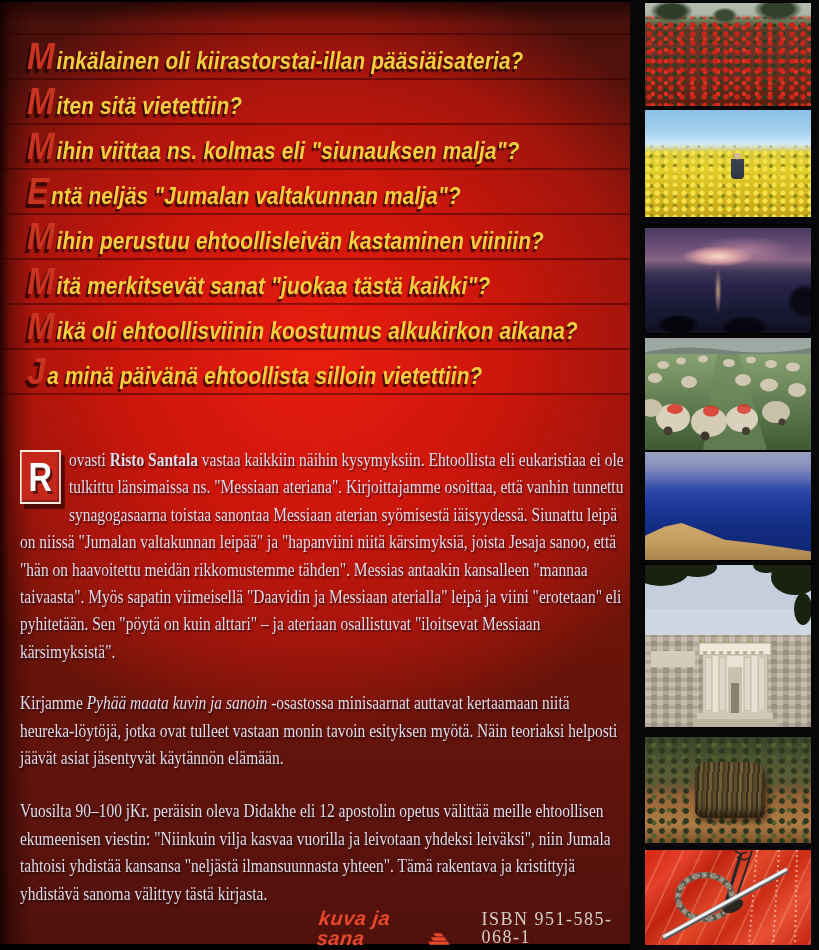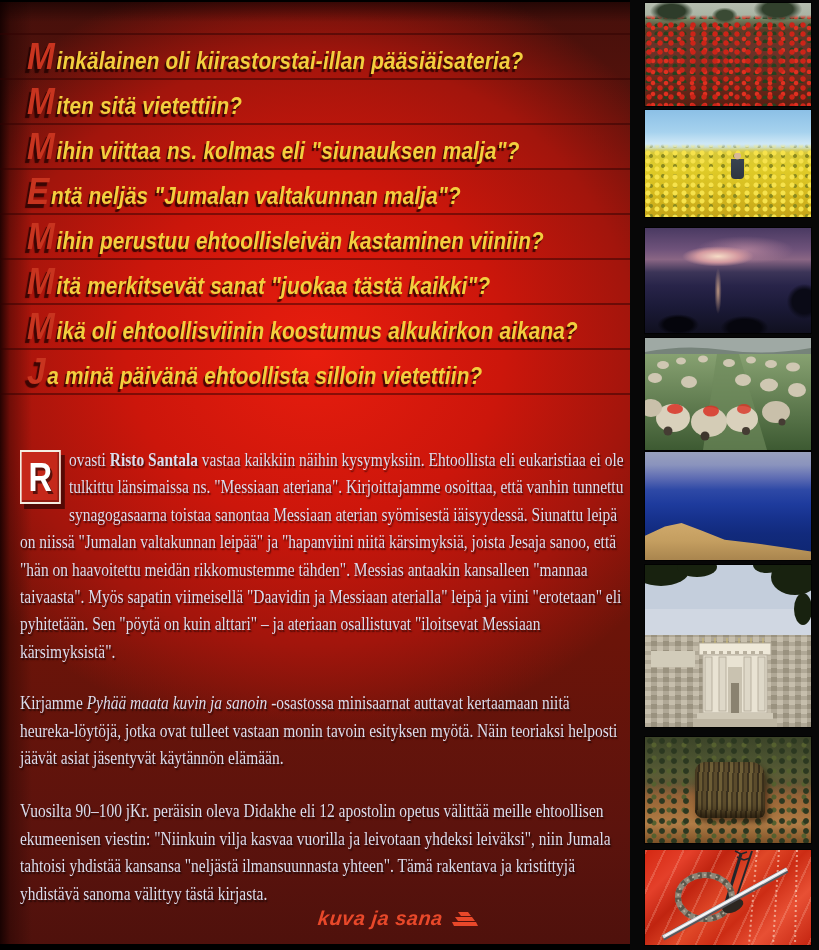--- a/index.html
+++ b/index.html
@@ -169,20 +169,21 @@
 
     <div class="footer">
       <span class="logo">
         <span class="logo-text">kuva ja sana</span>
         <svg class="logo-mark" width="30" height="18" viewBox="0 0 30 18">
           <polygon points="10,2 20,2 23,6 13,6" fill="#e8482a"></polygon>
           <polygon points="7,7 24,7 27,11 10,11" fill="#e8482a"></polygon>
           <polygon points="4,12 28,12 30,16 6,16" fill="#e8482a"></polygon>
         </svg>
       </span>
+      <span class="isbn">ISBN 951-585-068-1</span>
     </div>
 
   </div>
 
   <div class="strip">
 
     <div class="photo photo1"></div>
 
     <div class="photo photo2">
       <div class="person"></div>

